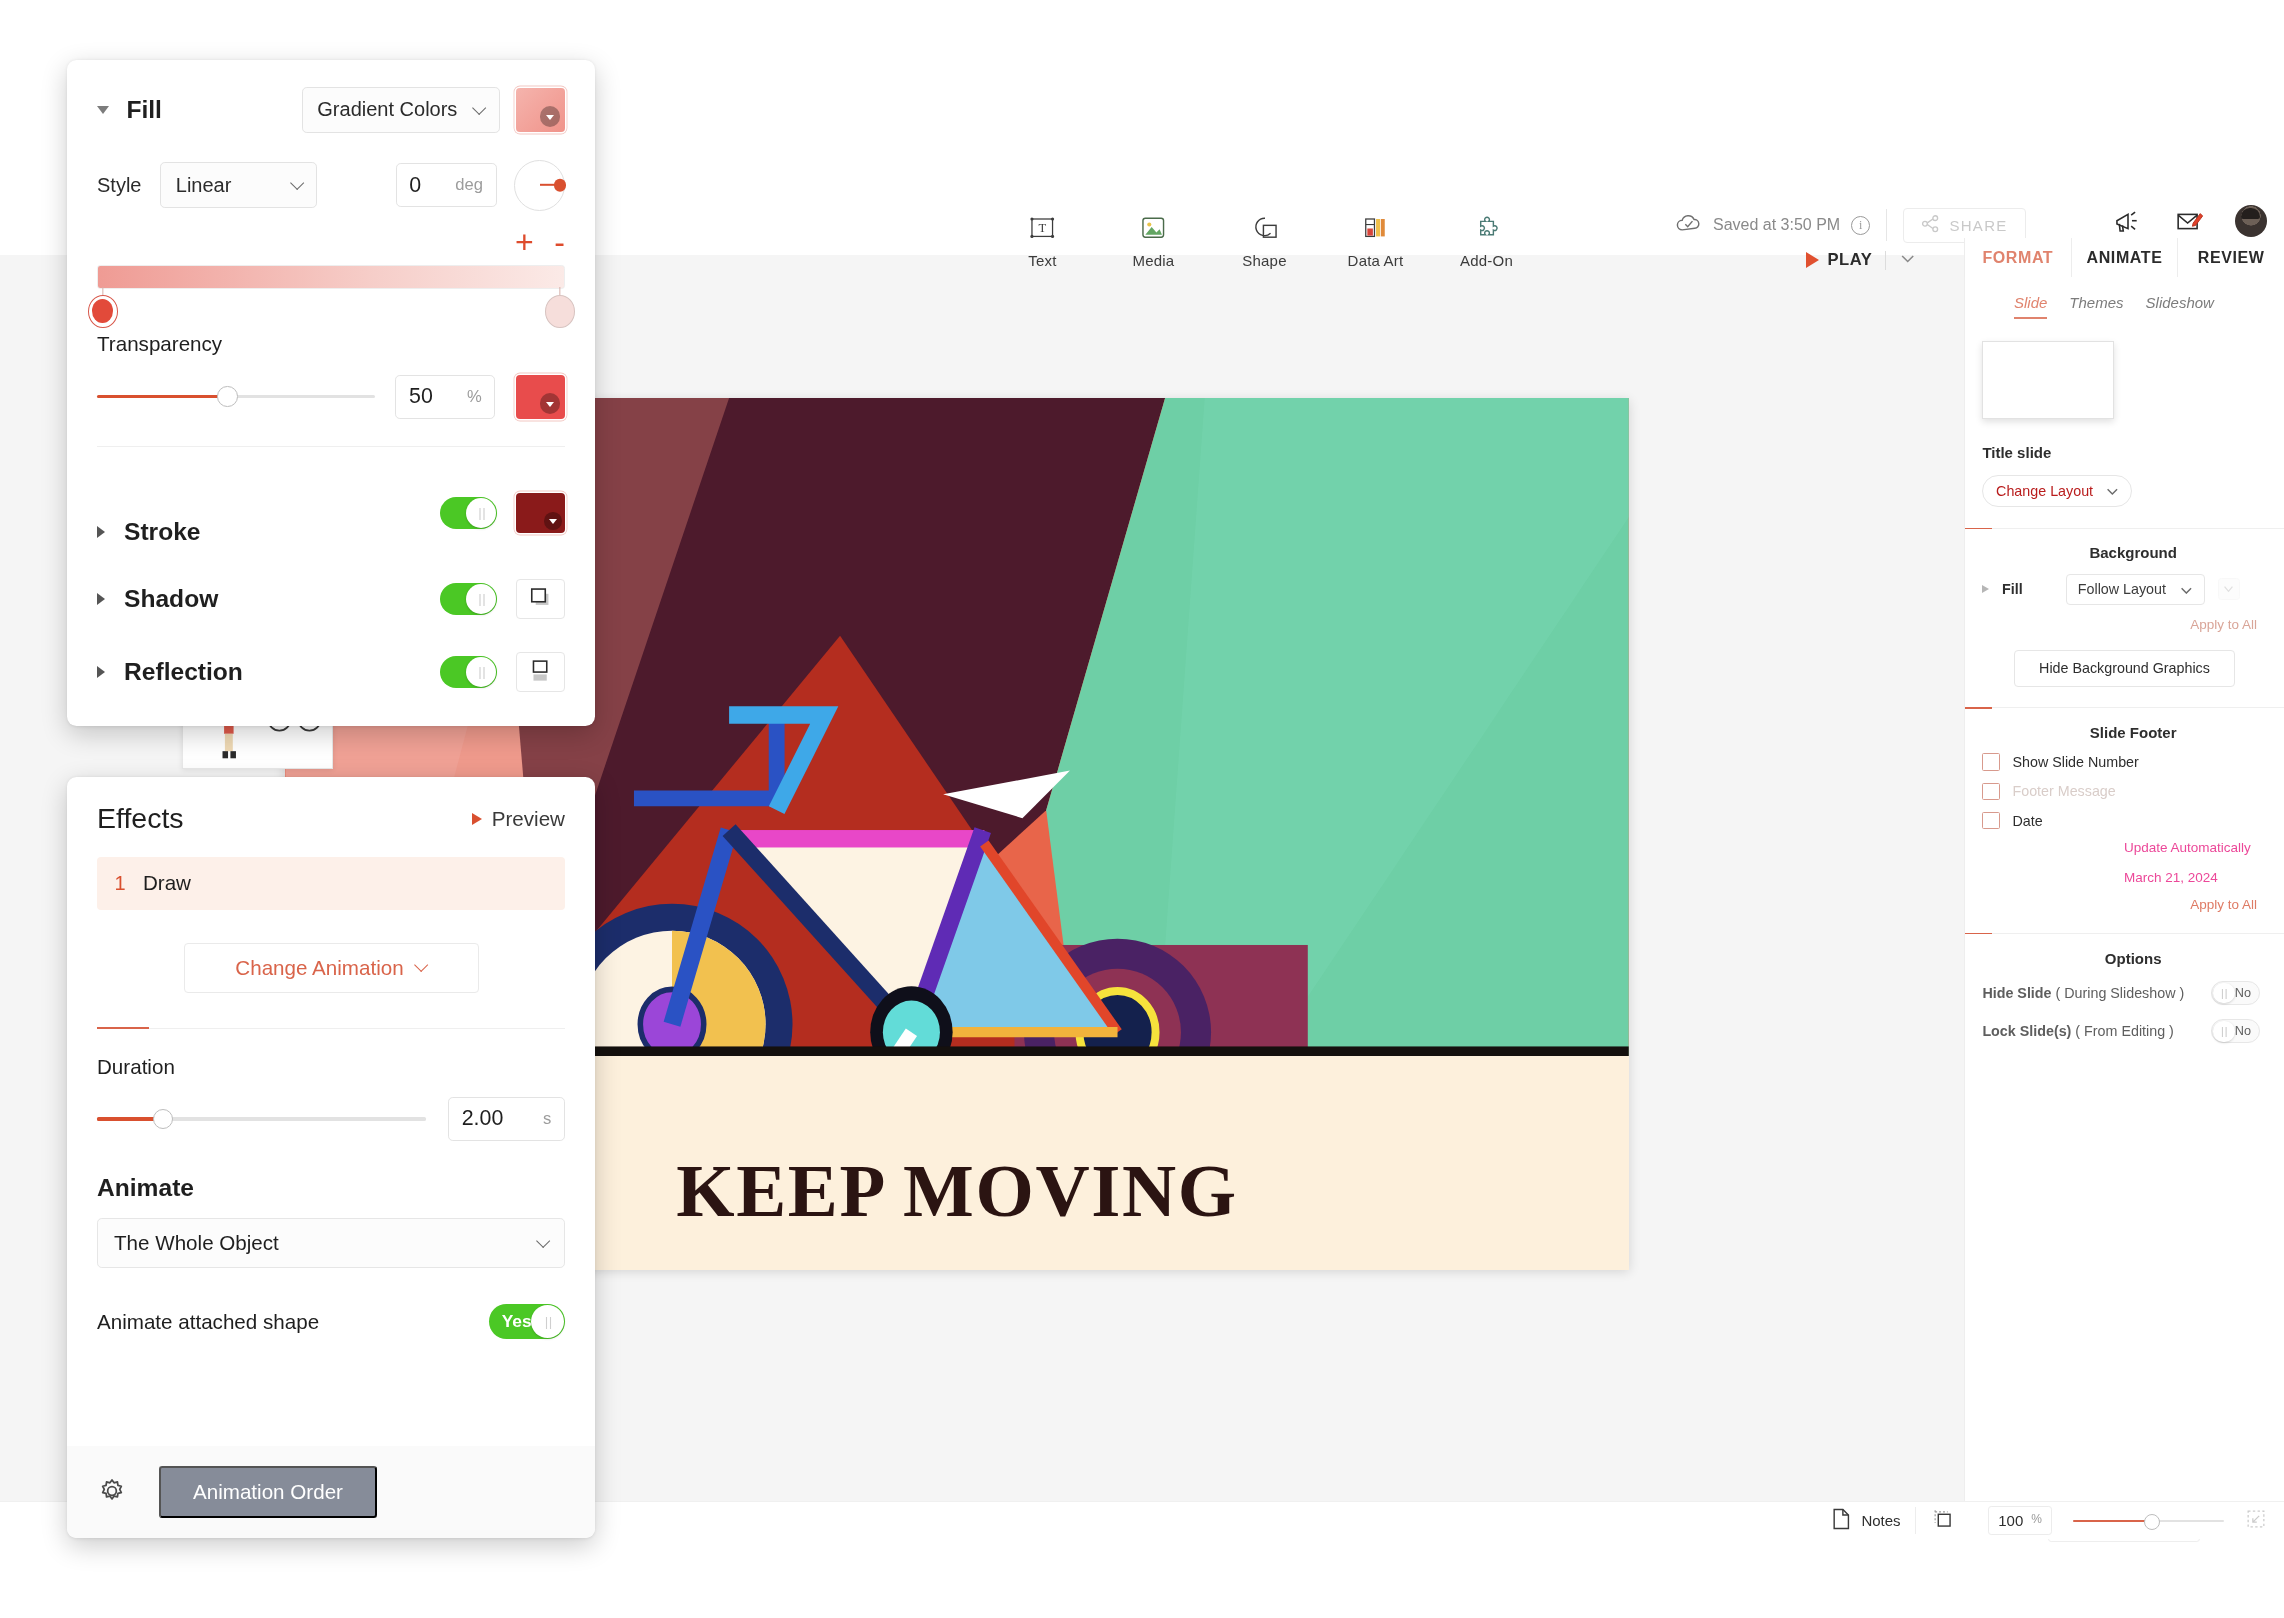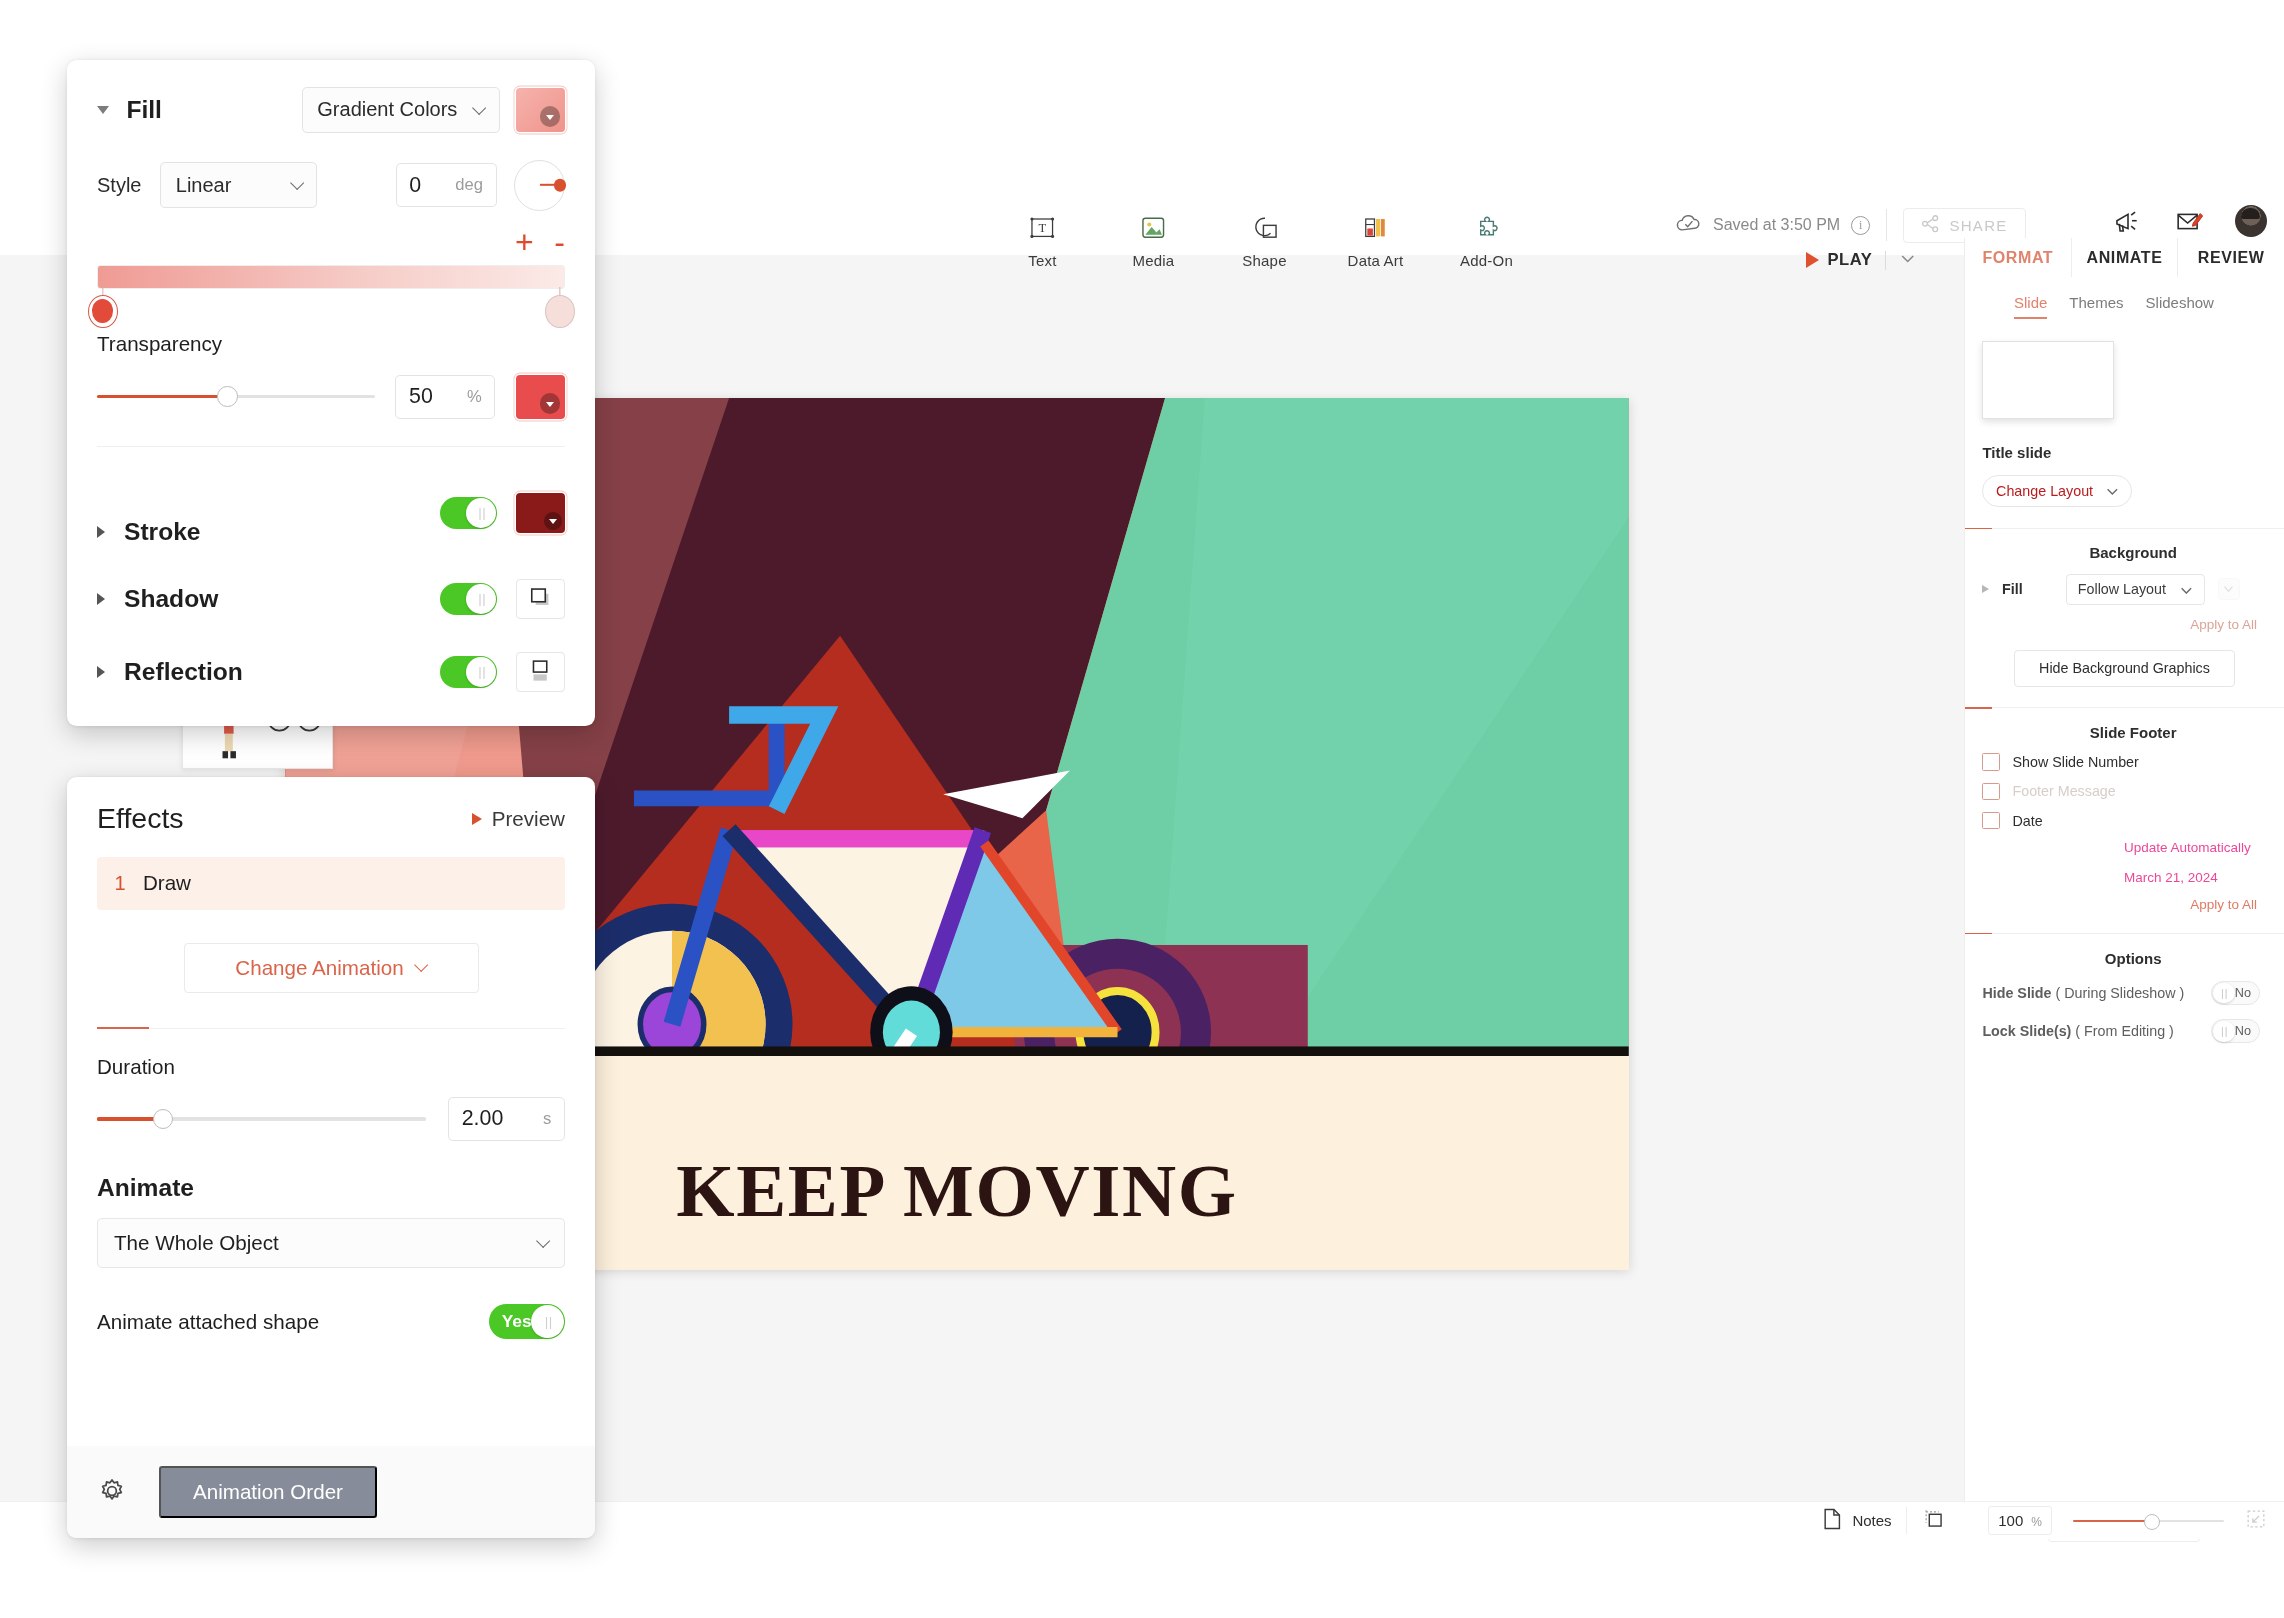--- a/index.html
+++ b/index.html
@@ -80,21 +80,21 @@
     font-size: 16px; font-weight:700; letter-spacing:0.6px; color:#2b2b2b;
     cursor:pointer; border-left: 0.8px solid #ededed; background:#fff;
   }
   .rtab.active { color:#e0836d; }
 
   
   .rpanel {
     position: absolute; right: 0; top: 277px; width: 320px; bottom: 117px;
     background:#ffffff; border-left: 0.8px solid #eeeeee;
   }
-  .subtabs { display:flex; gap:22px; padding: 17.4px 0 0 49px; }
+  .subtabs { display:flex; gap:22px; padding: 17.4px 0 0 49px; font-style: italic; }
   .subtab { font-size: 15px; color:#7c7c7c; cursor:pointer; padding-bottom:5.5px; }
   .subtab.active { color:#e0836d; border-bottom: 2.4px solid #e0836d; }
 
   .slide-row { display:flex; align-items:flex-start; gap: 20.6px; padding: 22px 0 0 17.4px; flex-direction: column; }
   .slide-thumb {
     width: 132px; height: 78px; background:#fff;
     border:0.8px solid #e2e2e2; box-shadow: 0 3.2px 7.1px rgba(0,0,0,.12);
   }
   .slide-meta { padding-top: 4.8px; }
   .slide-title { font-size:15px; font-weight:700; color:#2e2e2e; }
@@ -152,22 +152,22 @@
   
   .bottombar{
     position:absolute;left:0;right:0;bottom:79px;height:38px;background:#fff;
     border-top:0.8px solid #f0f0f0;display:flex;align-items:center;justify-content:flex-end;
   }
   .notes-grp{display:flex;align-items:center;gap:9.5px;padding-right:14.3px;cursor:pointer;}
   .notes-lbl{font-size:15px;color:#2e2e2e;}
   .bb-div{width:0.8px;height:27px;background:#ededed;}
   .grid-ic{padding:0 16px;cursor:pointer;}
   .zoom-box{
-    border:0.8px solid #ececec;border-radius:3.2px;padding:4.8px 9.5px;display:flex;align-items:flex-end;gap:8px;
-    margin-left: 27px;
+    border:0.8px solid #ececec;border-radius:3.2px;padding:4.8px 9.5px;display:flex;align-items:flex-start;gap:8px;
+    margin-left: 18px;
   }
   .zoom-val{font-size:15px;color:#2e2e2e;}
   .zoom-pct{font-size:12px;color:#9a9a9a;}
   .zslider{position:relative;width:151px;height:22px;margin-left:20.6px;cursor:pointer;}
   .zslider .trk{position:absolute;top:10.3px;left:0;width:100%;height:2.4px;background:#e2e2e2;border-radius:1.6px;}
   .zslider .fil{position:absolute;top:10.3px;left:0;width:52%;height:2.4px;background:#d9644a;border-radius:1.6px;}
   .zslider .kn{position:absolute;top:4px;left:52%;width:16px;height:16px;border-radius:50%;background:#fff;border:1.3px solid #bdbdbd;margin-left:-8px;}
   .fit-ic{padding:0 17.4px 0 20.6px;opacity:.35;cursor:pointer;}
 
   

